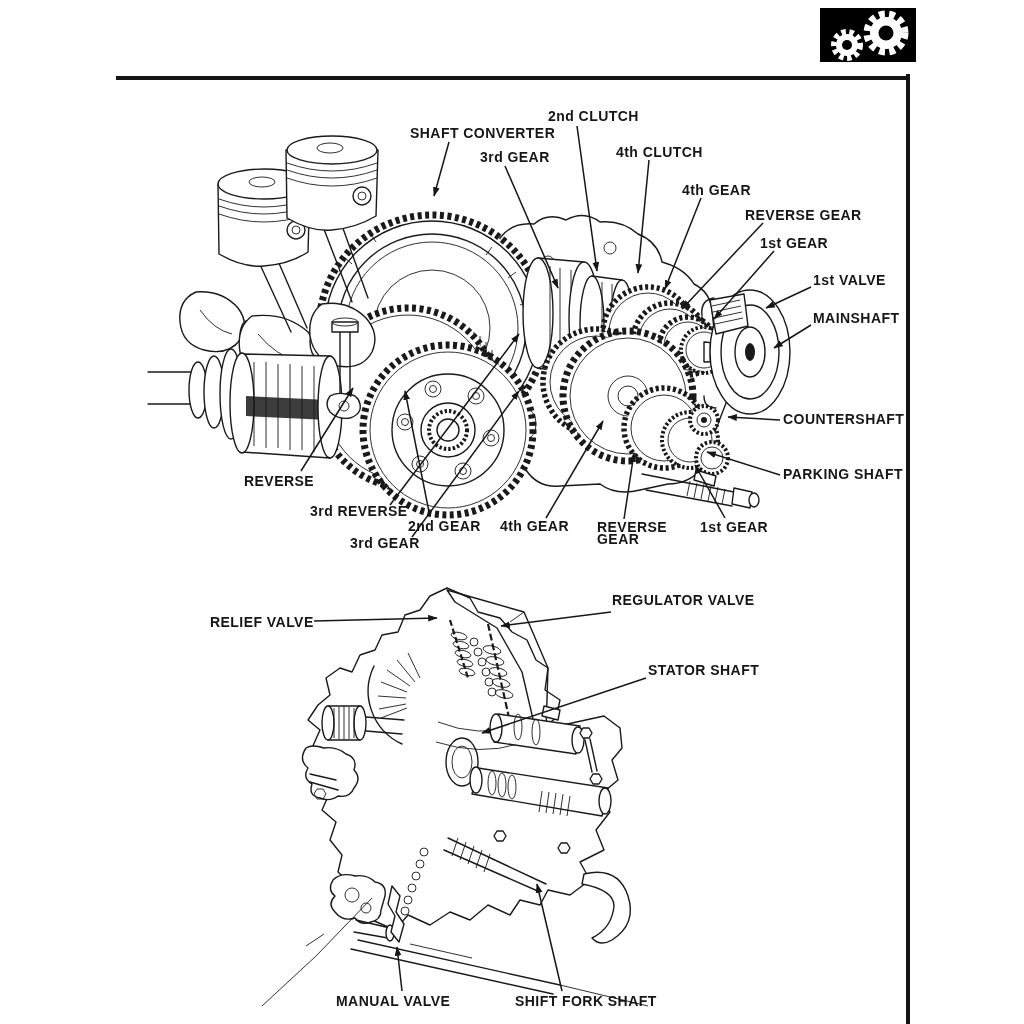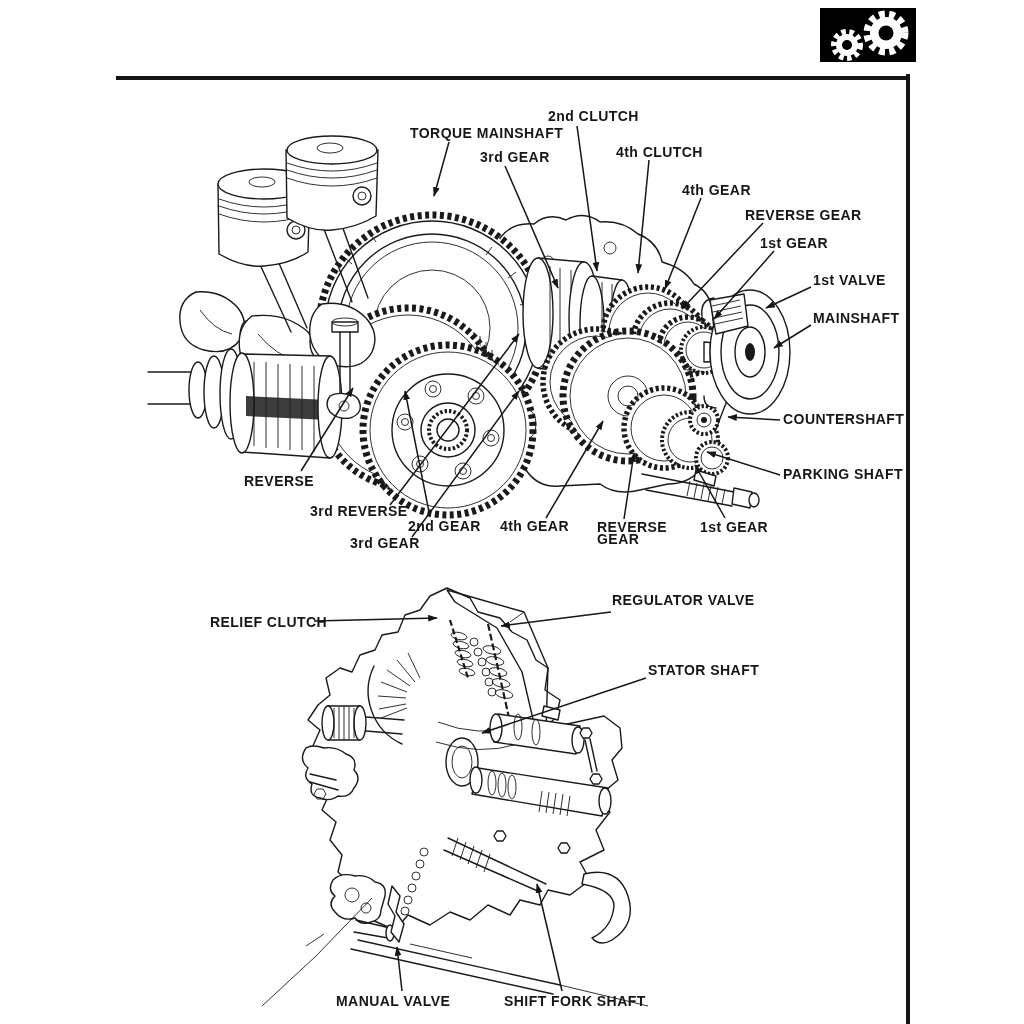--- a/index.html
+++ b/index.html
@@ -315,38 +315,38 @@
       <line x1="624" y1="519" x2="634" y2="453" marker-end="url(#ah)"></line>
       <line x1="725" y1="518" x2="695" y2="465" marker-end="url(#ah)"></line>
       <line x1="314" y1="621" x2="437" y2="618" marker-end="url(#ah)"></line>
       <line x1="611" y1="612" x2="501" y2="626" marker-end="url(#ah)"></line>
       <line x1="646" y1="678" x2="482" y2="733" marker-end="url(#ah)"></line>
       <line x1="402" y1="991" x2="397" y2="947" marker-end="url(#ah)"></line>
       <line x1="562" y1="991" x2="537" y2="884" marker-end="url(#ah)"></line>
     </g>
   </svg>
 
-  <div class="lbl" style="left:410px;top:127px">TORQUE MAINSHAFT</div>
+  <div class="lbl" style="left:410px;top:127px">SHAFT CONVERTER</div>
   <div class="lbl" style="left:548px;top:110px">2nd CLUTCH</div>
   <div class="lbl" style="left:480px;top:151px">3rd GEAR</div>
   <div class="lbl" style="left:616px;top:146px">4th CLUTCH</div>
   <div class="lbl" style="left:682px;top:184px">4th GEAR</div>
   <div class="lbl" style="left:745px;top:209px">REVERSE GEAR</div>
   <div class="lbl" style="left:760px;top:237px">1st GEAR</div>
   <div class="lbl" style="left:813px;top:274px">1st VALVE</div>
   <div class="lbl" style="left:813px;top:312px">MAINSHAFT</div>
   <div class="lbl" style="left:783px;top:413px">COUNTERSHAFT</div>
   <div class="lbl" style="left:783px;top:468px">PARKING SHAFT</div>
   <div class="lbl" style="left:244px;top:475px">REVERSE</div>
   <div class="lbl" style="left:310px;top:505px">3rd REVERSE</div>
   <div class="lbl" style="left:350px;top:537px">3rd GEAR</div>
   <div class="lbl" style="left:408px;top:520px">2nd GEAR</div>
   <div class="lbl" style="left:500px;top:520px">4th GEAR</div>
   <div class="lbl wrap" style="left:597px;top:521px">REVERSE GEAR</div>
   <div class="lbl" style="left:700px;top:521px">1st GEAR</div>
 
-  <div class="lbl" style="left:210px;top:616px">RELIEF CLUTCH</div>
+  <div class="lbl" style="left:210px;top:616px">RELIEF VALVE</div>
   <div class="lbl" style="left:612px;top:594px">REGULATOR VALVE</div>
   <div class="lbl" style="left:648px;top:664px">STATOR SHAFT</div>
   <div class="lbl" style="left:336px;top:995px">MANUAL VALVE</div>
-  <div class="lbl" style="left:504px;top:995px">SHIFT FORK SHAFT</div>
+  <div class="lbl" style="left:515px;top:995px">SHIFT FORK SHAFT</div>
 
 </div>
 
 </body></html>

